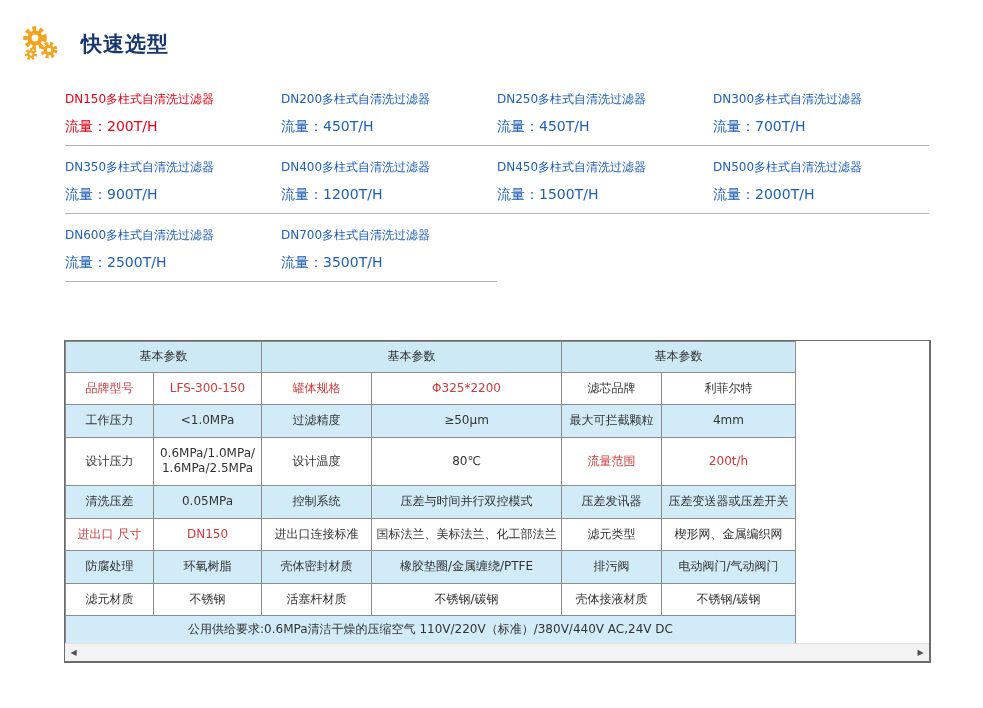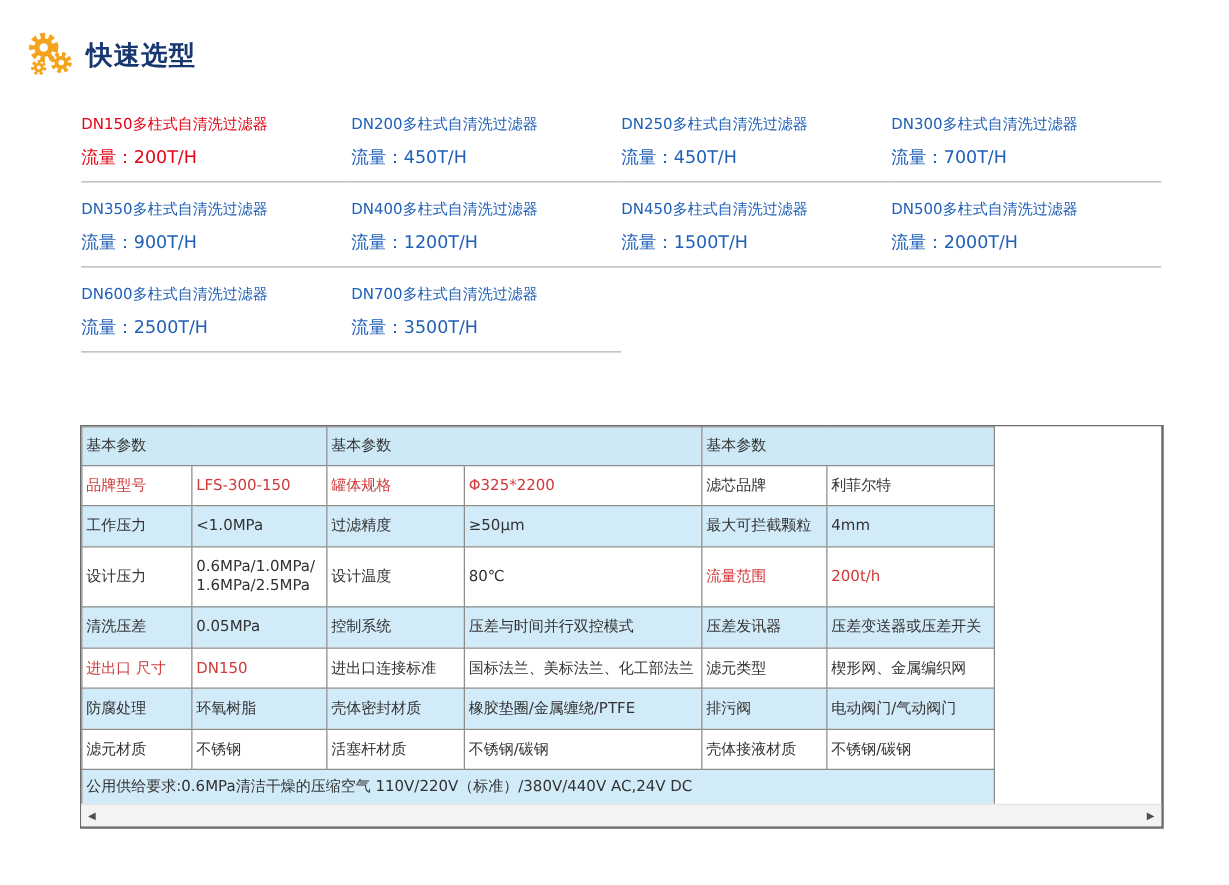--- a/index.html
+++ b/index.html
@@ -4,21 +4,21 @@
 <style>
   html,body{margin:0;padding:0;}
   body{
     width:983px;height:708px;position:relative;background:#ffffff;
     font-family:"DejaVu Sans","Liberation Sans",sans-serif;
     overflow:hidden;
   }
   
   .page-header{position:absolute;left:22px;top:26px;display:flex;align-items:center;}
   .gears{width:36px;height:36px;flex:0 0 36px;}
-  .page-title{margin-left:11px;font-size:21px;font-weight:bold;color:#17376e;letter-spacing:1px;}
+  .page-title{margin-left:23px;font-size:21px;font-weight:bold;color:#17376e;letter-spacing:1px;}
   
   .links-grid{
     position:absolute;left:65px;top:78px;width:864px;
     display:grid;grid-template-columns:repeat(4,1fr);
   }
   .link-item{
     border-bottom:1px solid #b3b3b3;
     padding:12px 24px 9px 0;
     cursor:pointer;
   }
@@ -29,21 +29,21 @@
   .table-wrap{
     position:absolute;left:64px;top:340px;width:864px;height:320px;
     border:1px solid #6b6b6b;border-right-width:2px;border-bottom-width:2px;
     background:#ffffff;
   }
   table.spec{
     border-collapse:collapse;table-layout:fixed;width:730px;
     font-size:12px;color:#333333;
   }
   table.spec th,table.spec td{
-    border:1px solid #8c8c8c;text-align:left;vertical-align:middle;
+    border:1px solid #8c8c8c;text-align:center;vertical-align:middle;
     padding:8px 3px;word-break:break-all;line-height:1.3;
   }
   table.spec th{background:#cde9f6;font-weight:normal;height:14px;padding:7px 3px;}
   table.spec tbody tr:nth-child(even) td{background:#d2ebf9;}
   table.spec td.red{color:#d03a3a;}
   table.spec td.tfoot{background:#cde9f6;padding:6px 3px;margin-left:36px;}
   
   .hscroll{
     position:absolute;left:0;right:0;bottom:0;height:17px;
     background:#f3f3f3;border-top:1px solid #e2e2e2;

